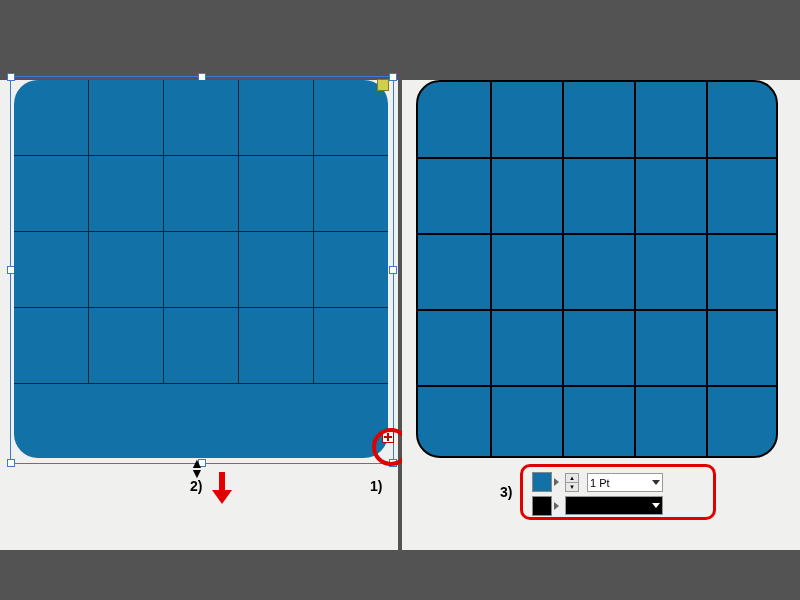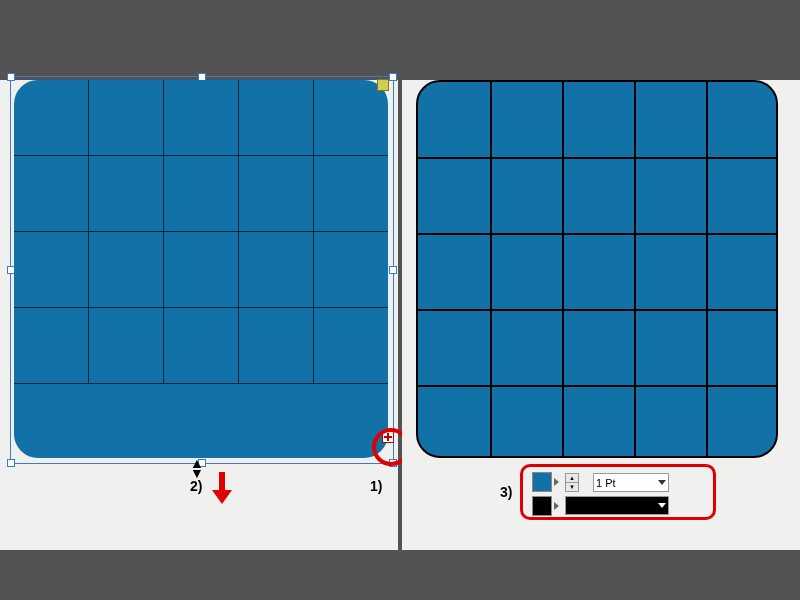--- a/index.html
+++ b/index.html
@@ -126,21 +126,21 @@
         <div style="display:flex;align-items:center;">
           <div class="swatch sw-blue"></div>
           <span class="tri"></span>
         </div>
         <div style="display:flex;align-items:center;">
           <div class="swatch sw-black"></div>
           <span class="tri"></span>
         </div>
       </div>
       <div class="sw-col">
-        <div style="display:flex;align-items:center;gap:14px;">
+        <div style="display:flex;align-items:center;gap:8px;">
           <div class="stepper">
             <div class="btn">▴</div>
             <div class="btn">▾</div>
           </div>
           <div class="combo">
             <span>1 Pt</span>
             <span class="dd"></span>
           </div>
         </div>
         <div class="combo black">

